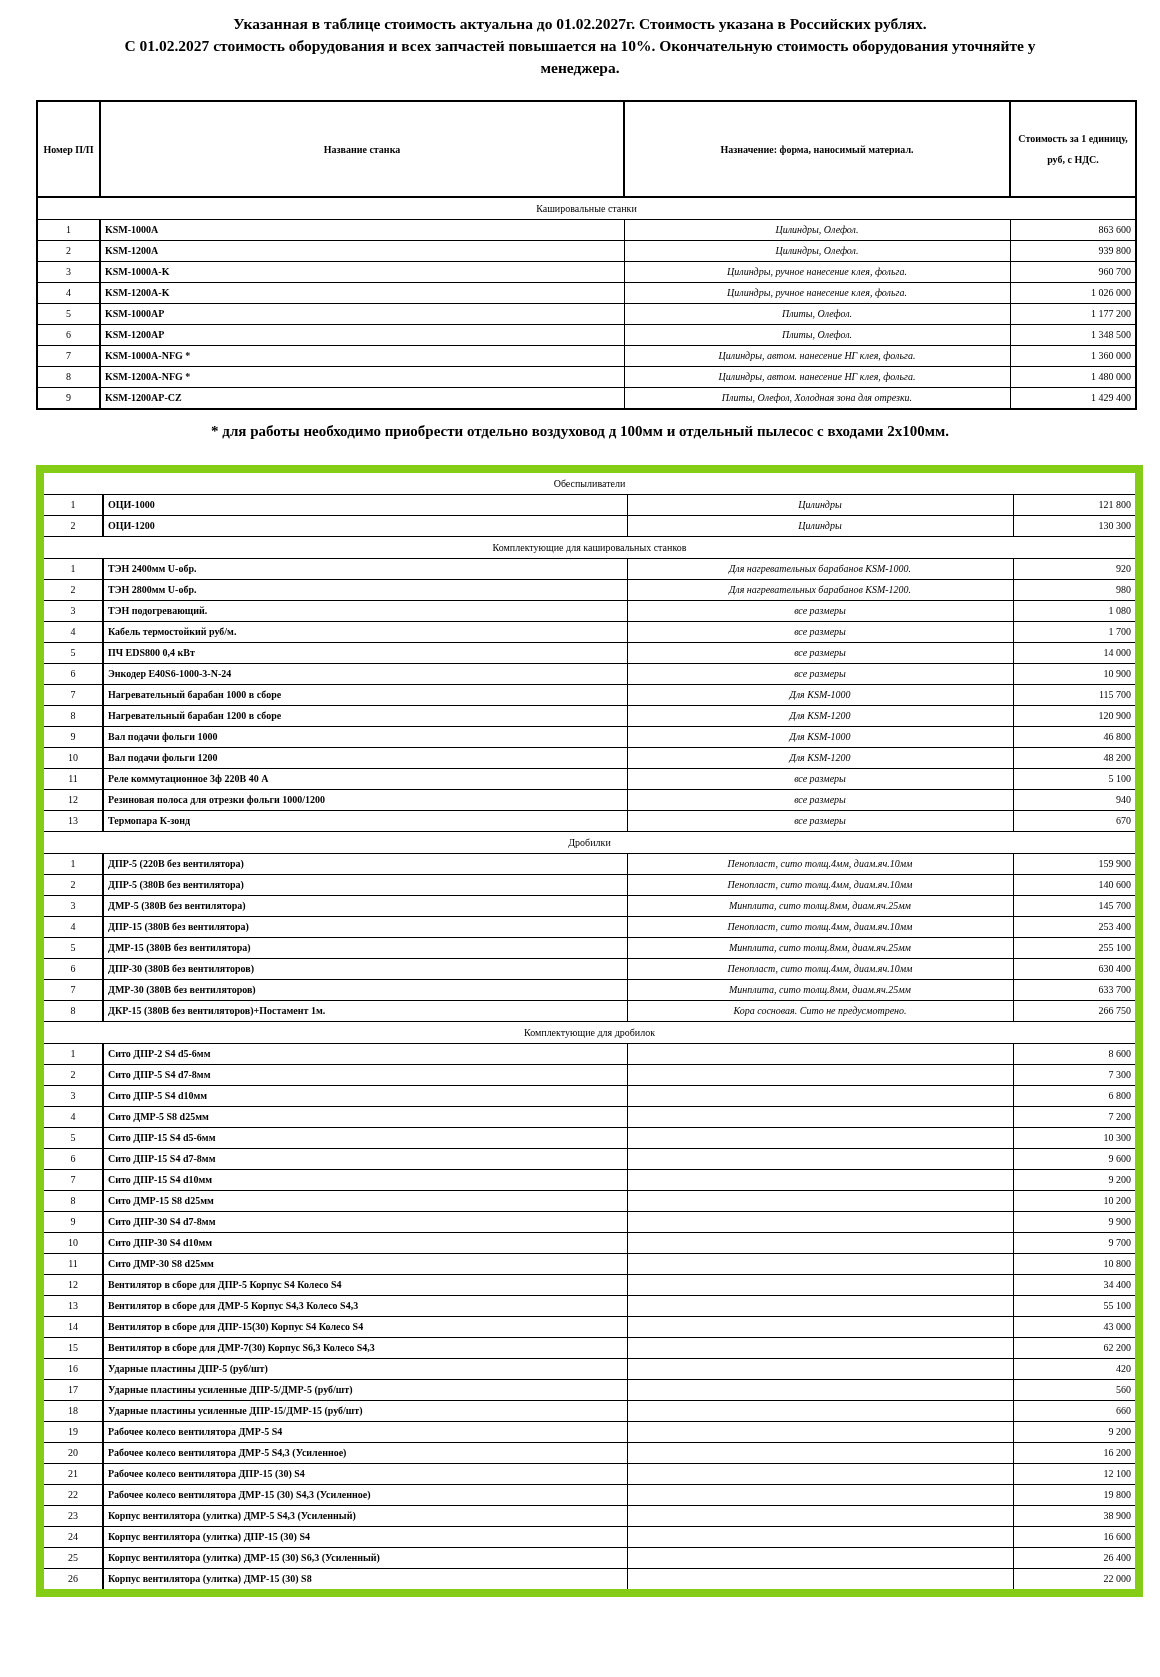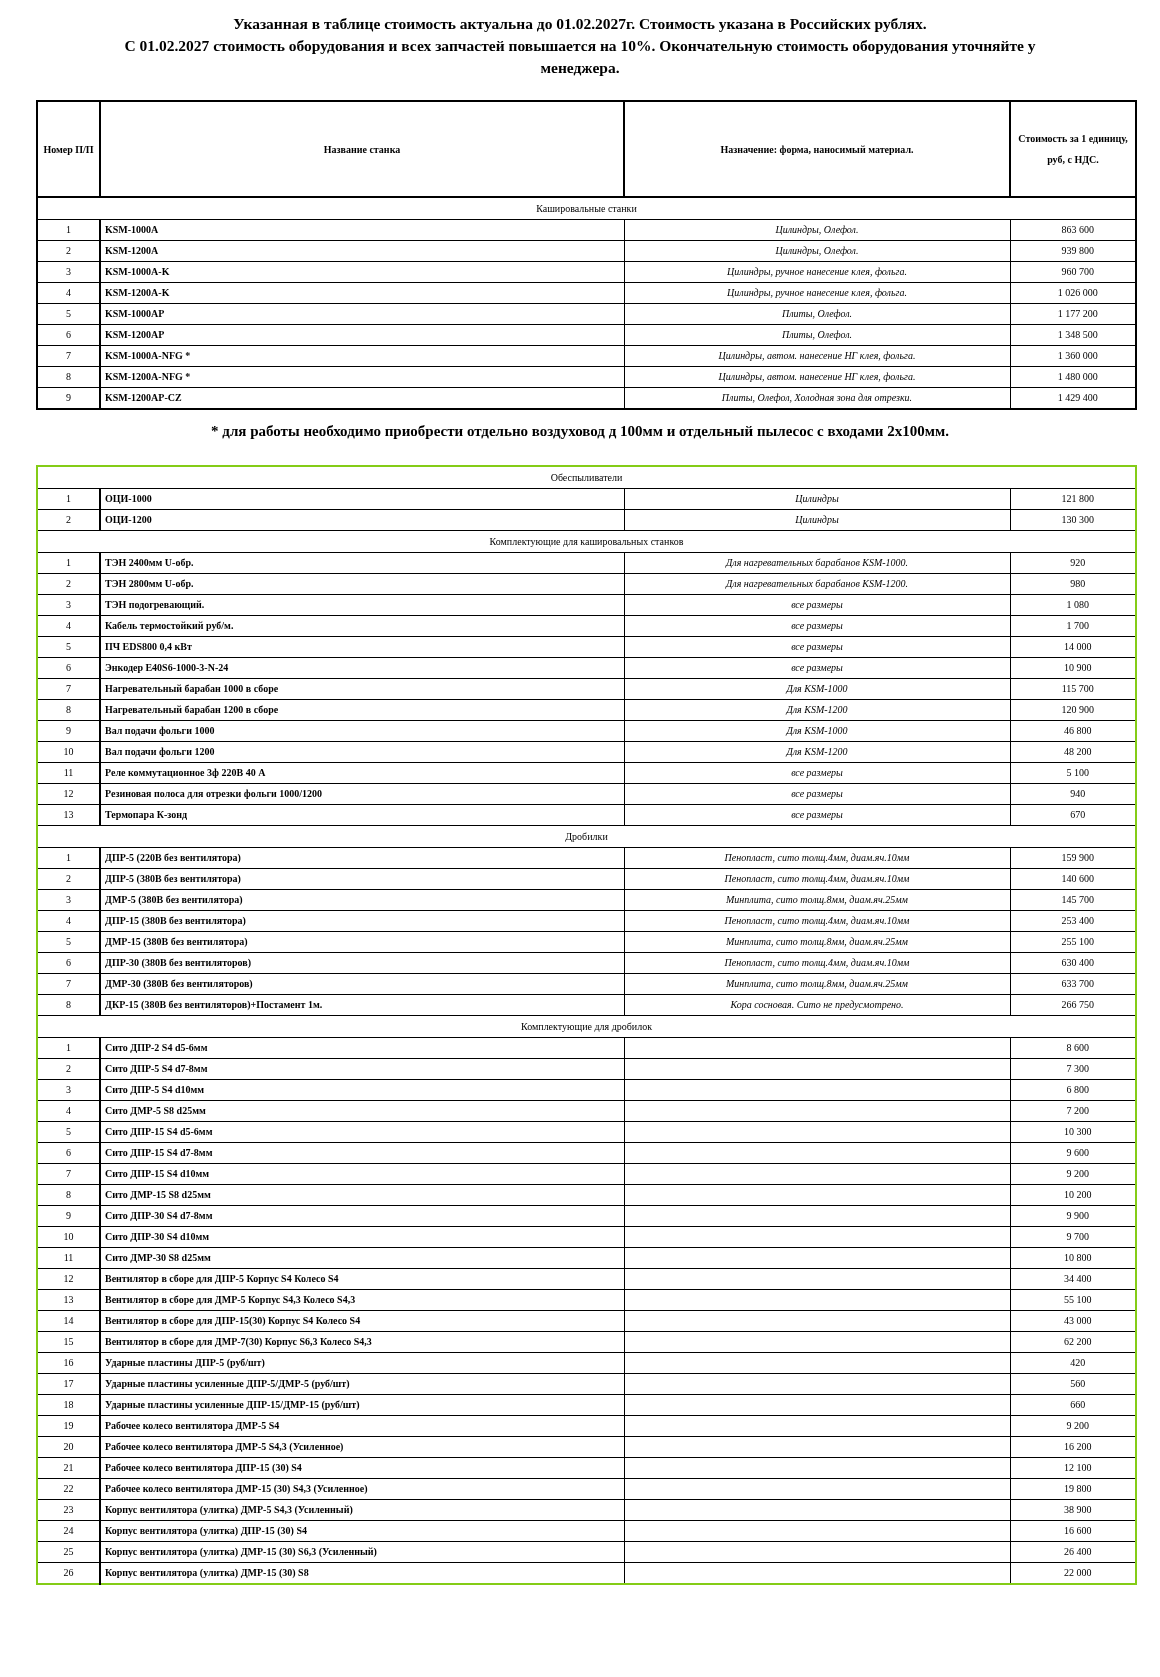--- a/index.html
+++ b/index.html
@@ -2,27 +2,27 @@
 <html><head>
 <meta charset="utf-8">
 <style>
   html, body { margin:0; padding:0; background:#ffffff; }
   body { width:1160px; height:1677px; position:relative; font-family:"Liberation Serif","DejaVu Serif",serif; color:#000; overflow:hidden; }
   .intro { position:absolute; left:0; top:13px; width:1160px; text-align:center; font-weight:bold; font-size:15.5px; line-height:22px; }
   .intro div { white-space:nowrap; }
   table { position:absolute; left:36px; border-collapse:collapse; table-layout:fixed; width:1099px; font-size:10px; }
   table td, table th { border:1px solid #000; padding:0 4px; height:20px; line-height:20px; white-space:nowrap; overflow:hidden; }
   table.t1 { top:100px; border:2px solid #000; }
-  table.t2 { top:465px; border:2px solid #84cc16; }
+  table.t2 { top:465px; border:8px solid #84cc16; }
   col.c1 { width:63px; } col.c2 { width:524px; } col.c3 { width:386px; } col.c4 { width:126px; }
   th.hdr { font-weight:bold; text-align:center; height:94px; line-height:21px; white-space:normal; border:2px solid #000; vertical-align:middle; }
   td.num { text-align:center; }
   td.name { font-weight:bold; border-left:2px solid #000; }
   td.purpose { text-align:center;font-style:italic; }
-  td.price { text-align:center;padding-left:14px; }
+  td.price { text-align:right;padding-left:14px; }
   tr.section td { text-align:center; font-weight:normal; height:21px; }
   .note { position:absolute; left:0; width:1160px; top:421px; text-align:center; font-weight:bold; font-size:15px; line-height:20px; white-space:nowrap;font-family:Liberation Serif, serif; }
 </style>
 </head>
 <body>
 
 <div class="intro">
   <div>Указанная в таблице стоимость актуальна до 01.02.2027г.  Стоимость указана в Российских рублях.</div>
   <div>С 01.02.2027 стоимость оборудования и всех запчастей повышается на 10%. Окончательную стоимость оборудования уточняйте у</div>
   <div>менеджера.</div>

